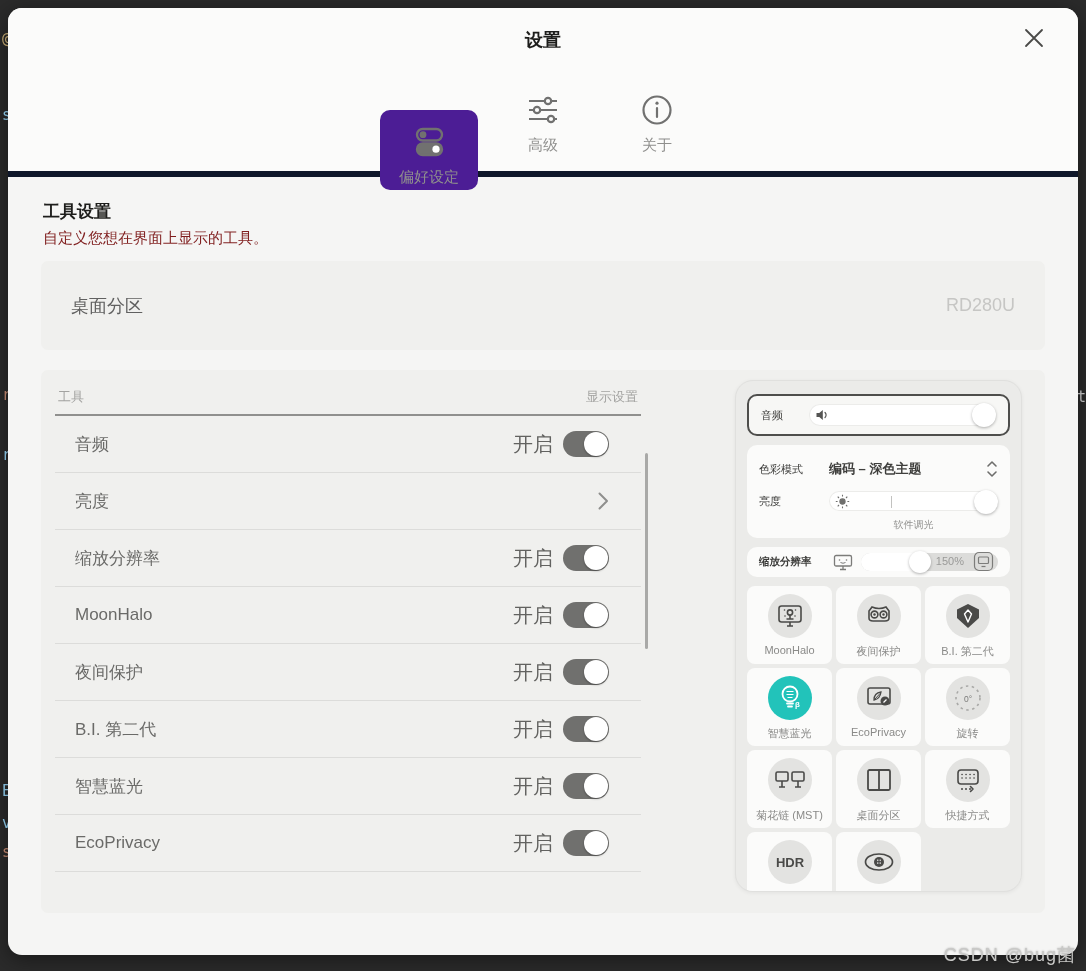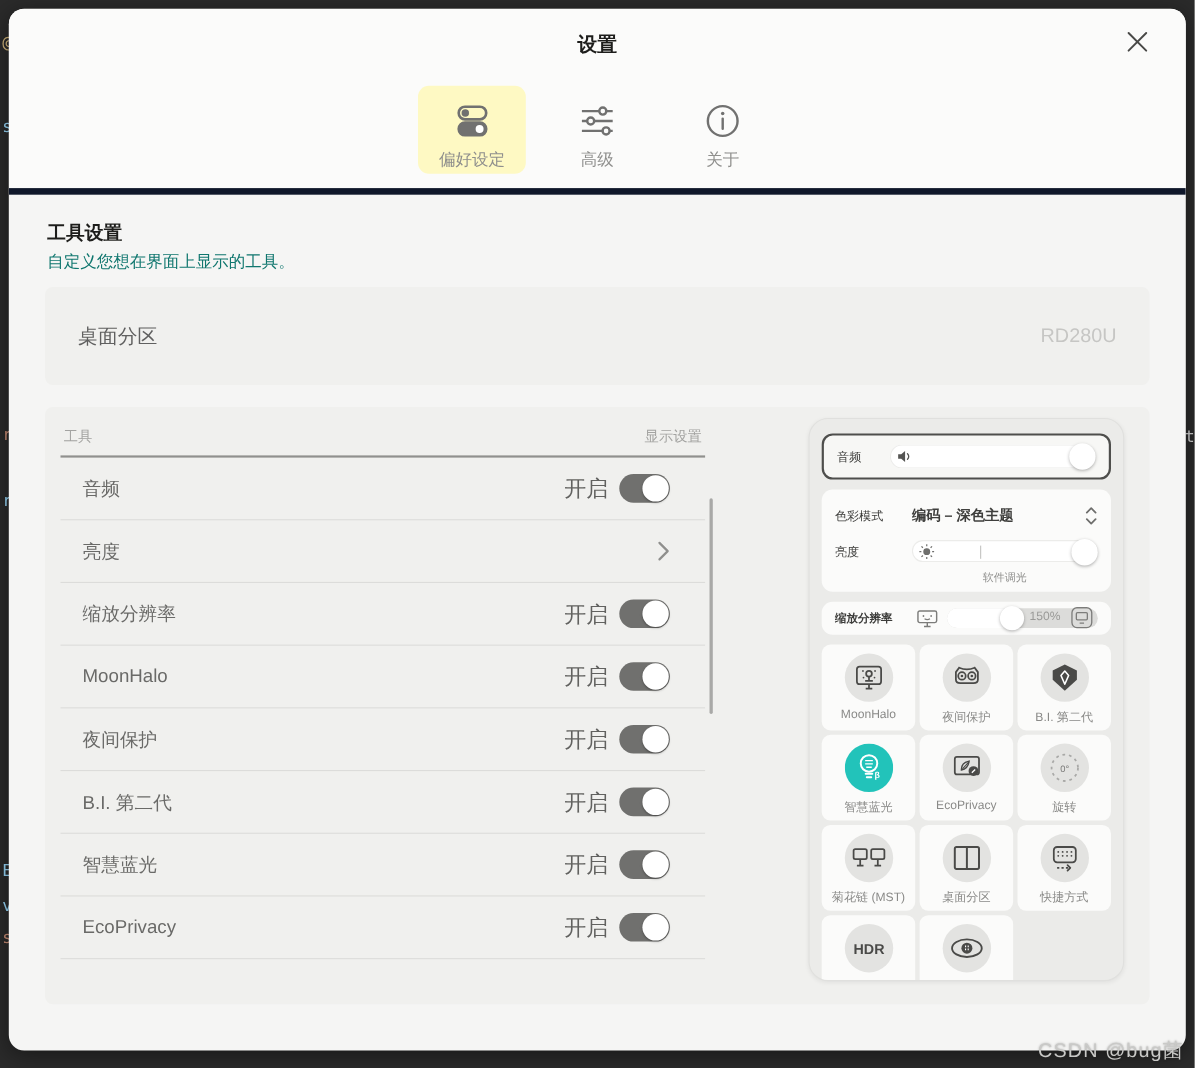--- a/index.html
+++ b/index.html
@@ -32,27 +32,27 @@
     display:flex; align-items:center; justify-content:center; cursor:pointer;
   }
   .tabs {
     position:absolute; left:0; right:0; top:70px; display:flex;
     justify-content:center; gap:16px;
   }
   .tab {
     width:98px; height:80px; border-radius:10px; display:flex; flex-direction:column;
     align-items:center; justify-content:flex-start; padding-top:12px; cursor:pointer;
   }
-  .tab.selected { background:#fef9c3; }
+  .tab.selected { background:#4c1d95;margin-top:32px; }
   .tab .tab-icon { height:40px; display:flex; align-items:center; justify-content:center; color:#717170; }
   .tab .tab-label { margin-top:6px; font-size:15px; color:#8f8f8d; }
 
   
   .section-title { position:absolute; left:35px; top:192px; font-size:17px; font-weight:bold; color:#1d1d1b; }
-  .section-sub   { position:absolute; left:35px; top:221px; font-size:15px; color:#0f766e; }
+  .section-sub   { position:absolute; left:35px; top:221px; font-size:15px; color:#7f1d1d; }
 
   .panel {
     position:absolute; left:33px; width:1004px; background:#f0f0ee; border-radius:7px;
   }
   .panel.selector { top:253px; height:89px; display:flex; align-items:center;
     justify-content:space-between; padding:0 30px; }
   .selector-label { font-size:18px; color:#606060; }
   .selector-value { font-size:18px; color:#c6c6c4; }
 
   .panel.tools { top:362px; height:543px; }

